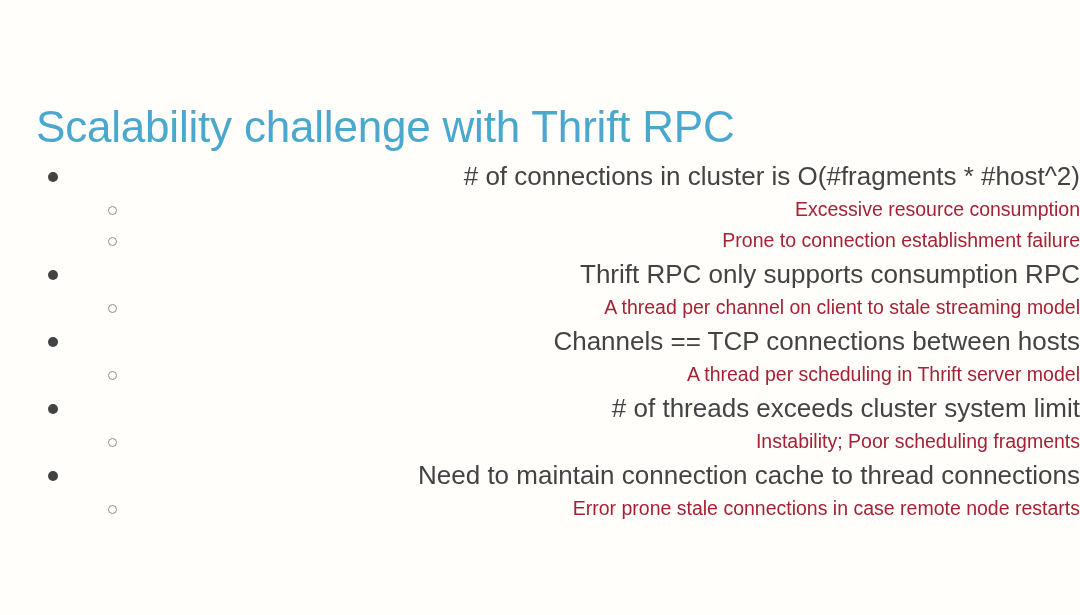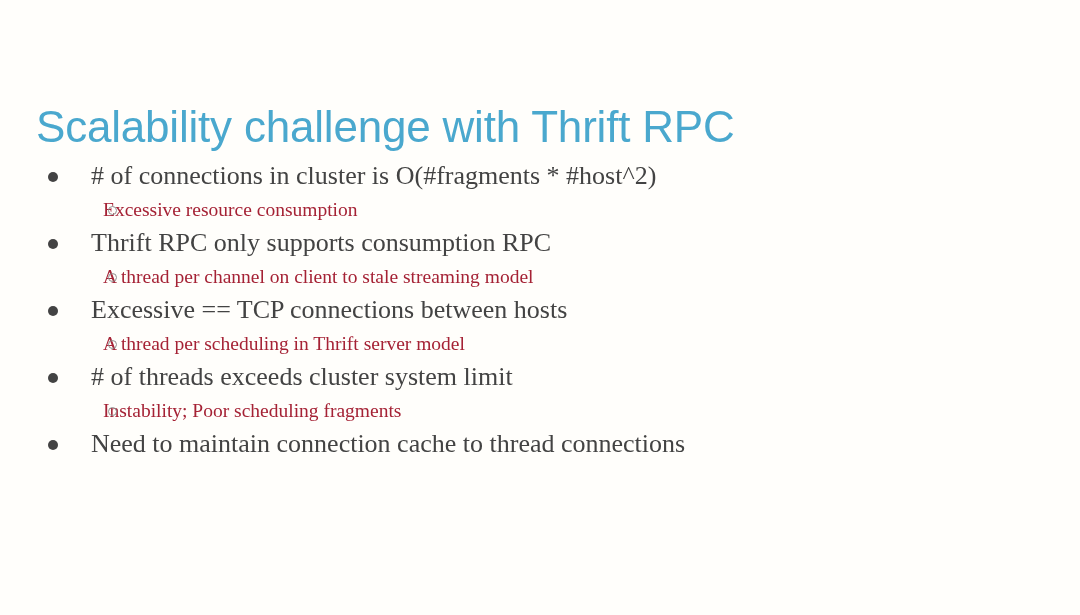--- a/index.html
+++ b/index.html
@@ -13,20 +13,21 @@
     background: #fffefb;
     font-family: "Liberation Sans", sans-serif;
     overflow: hidden;
   }
   .slide {
     position: relative;
     width: 880px;
     height: 615px;
     box-sizing: border-box;
     background: #fffefb;
+    text-align: right;
   }
   .slide-title {
     position: absolute;
     left: 36px;
     top: 72px;
     font-size: 44px;
     line-height: 52px;
     font-weight: 400;
     letter-spacing: -0.2px;
     color: #4aa8ce;
@@ -38,21 +39,20 @@
     top: 158px;
     width: 1080px;
     margin: 0;
     padding: 0;
     list-style: none;
   }
   .group {
     margin: 0;
     padding: 0;
     list-style: none;
-    font-family: Liberation Serif, serif;
   }
   .bullet-l1 {
     position: relative;
     padding-left: 91px;
     min-height: 36px;
     font-size: 26px;
     line-height: 36px;
     color: #434343;
     white-space: nowrap;
   }
@@ -103,40 +103,44 @@
     <li class="group">
       <div class="bullet-l1">
         <span class="marker-dot"></span>
         <span># of connections in cluster is O(#fragments * #host^2)</span>
       </div>
       <ul class="sub-list">
         <li class="bullet-l2">
           <span class="marker-ring"></span>
           <span>Excessive resource consumption</span>
         </li>
+        <li class="bullet-l2">
+          <span class="marker-ring"></span>
+          <span>Prone to connection establishment failure</span>
+        </li>
       </ul>
     </li>
 
     <li class="group">
       <div class="bullet-l1">
         <span class="marker-dot"></span>
         <span>Thrift RPC only supports consumption RPC</span>
       </div>
       <ul class="sub-list">
         <li class="bullet-l2">
           <span class="marker-ring"></span>
           <span>A thread per channel on client to stale streaming model</span>
         </li>
       </ul>
     </li>
 
     <li class="group">
       <div class="bullet-l1">
         <span class="marker-dot"></span>
-        <span>Excessive == TCP connections between hosts</span>
+        <span>Channels == TCP connections between hosts</span>
       </div>
       <ul class="sub-list">
         <li class="bullet-l2">
           <span class="marker-ring"></span>
           <span>A thread per scheduling in Thrift server model</span>
         </li>
       </ul>
     </li>
 
     <li class="group">
@@ -150,16 +154,22 @@
           <span>Instability; Poor scheduling fragments</span>
         </li>
       </ul>
     </li>
 
     <li class="group">
       <div class="bullet-l1">
         <span class="marker-dot"></span>
         <span>Need to maintain connection cache to thread connections</span>
       </div>
+      <ul class="sub-list">
+        <li class="bullet-l2">
+          <span class="marker-ring"></span>
+          <span>Error prone stale connections in case remote node restarts</span>
+        </li>
+      </ul>
     </li>
 
   </ul>
 </div>
 
 </body></html>

